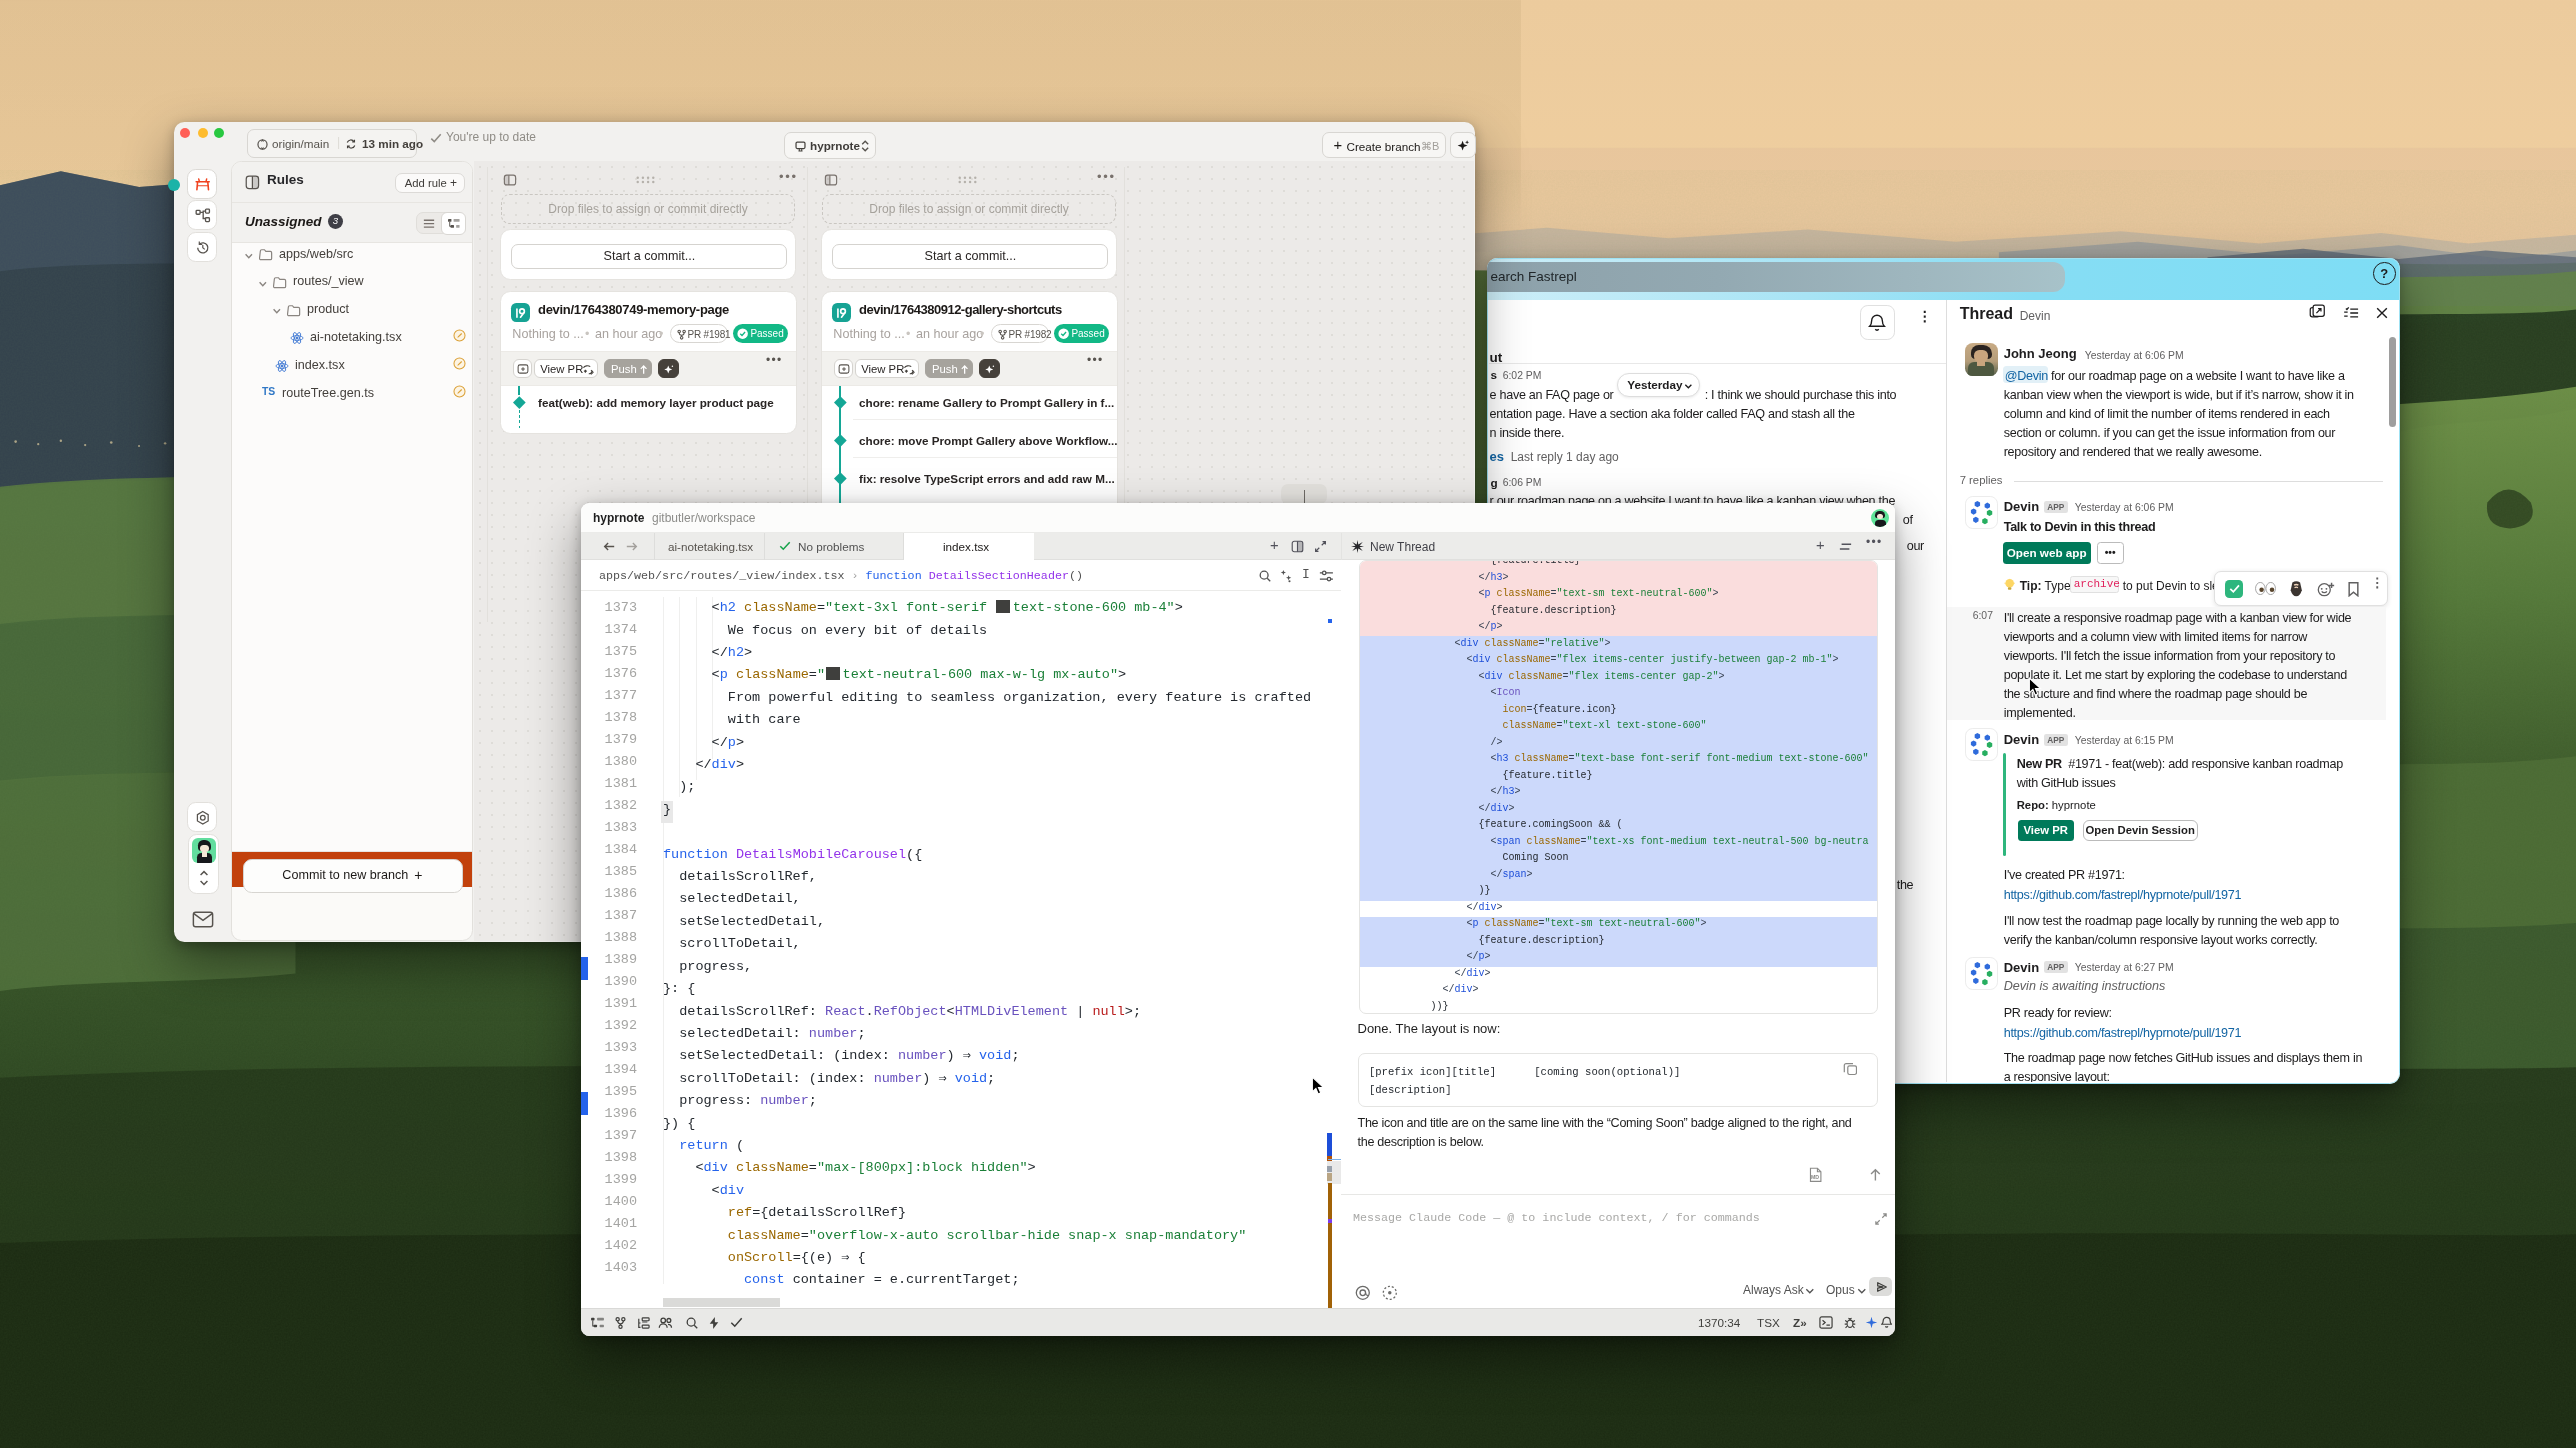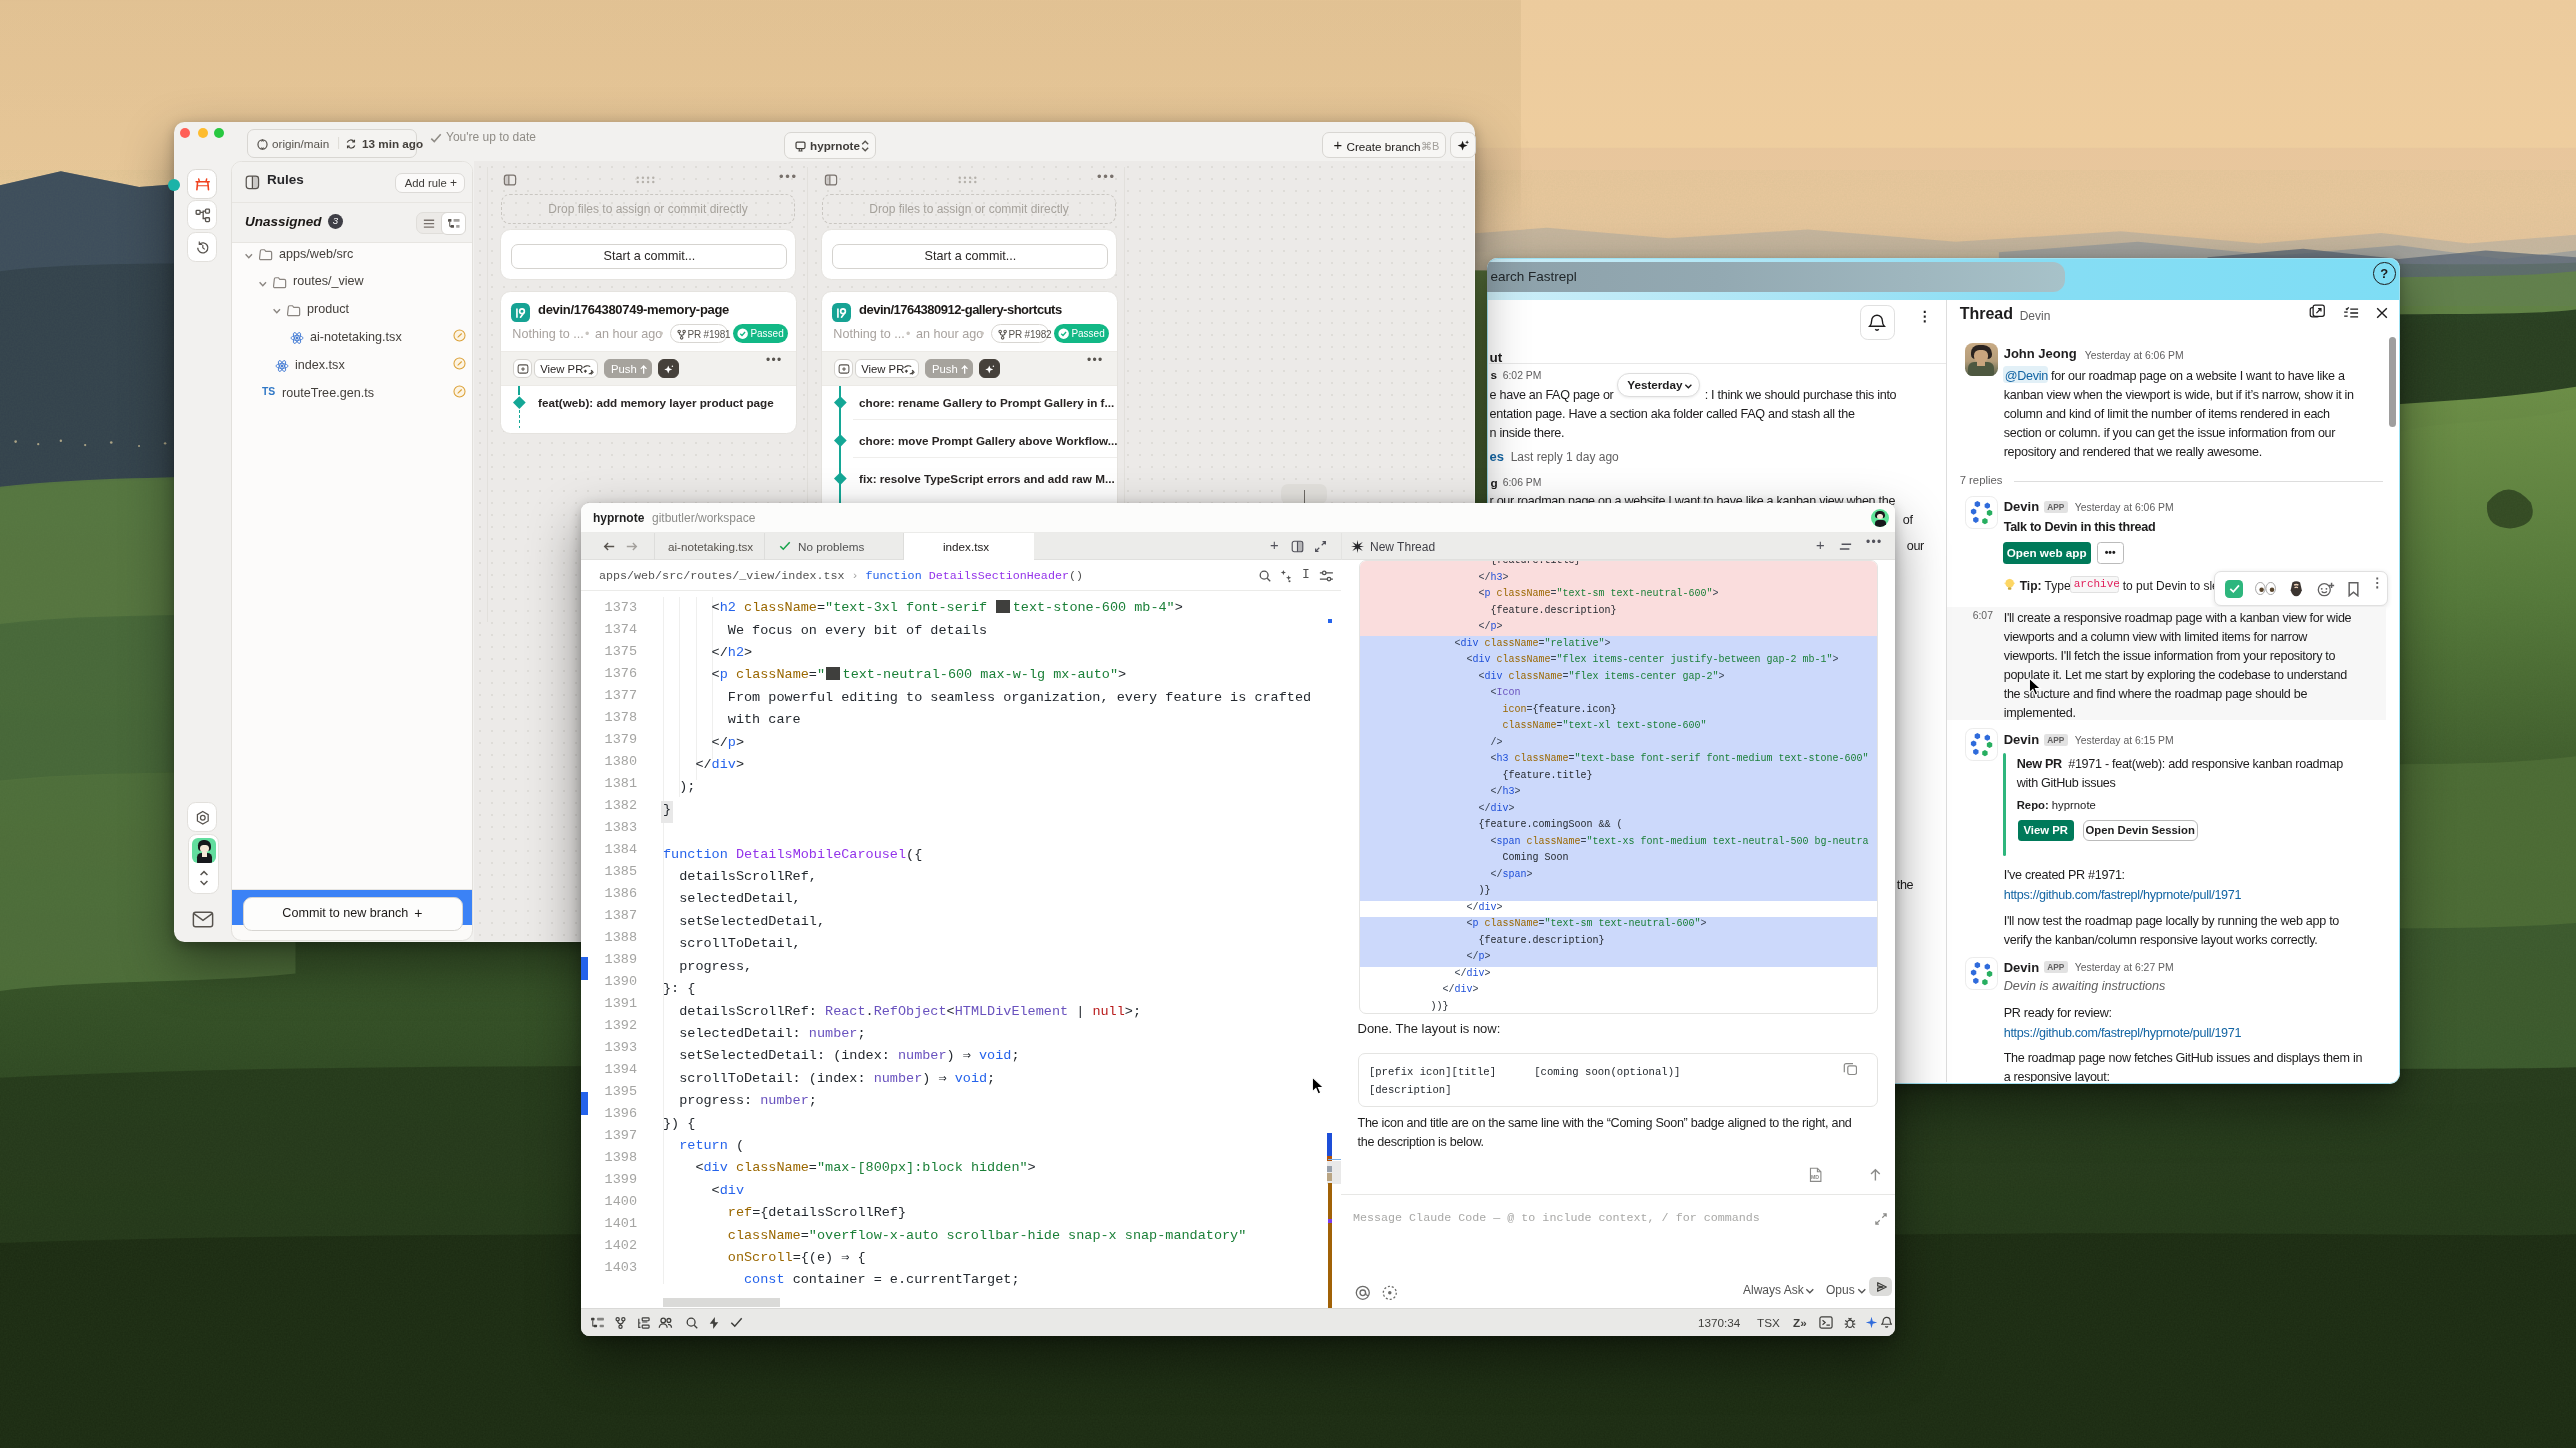--- a/index.html
+++ b/index.html
@@ -273,21 +273,21 @@
         <svg class="abs" style="left:221px;top:114px" width="13" height="13" viewBox="0 0 16 16" fill="#fdf4e3" stroke="#dba138" stroke-width="1.3">
             <circle cx="8" cy="8" r="6.8"></circle>
             <path d="M10.2 5 l1 1 L7 10.2 l-1.6.5.5-1.6 Z" fill="#dba138" stroke="none"></path>
           </svg>
         <svg class="abs" style="left:221px;top:142px" width="13" height="13" viewBox="0 0 16 16" fill="#fdf4e3" stroke="#dba138" stroke-width="1.3">
             <circle cx="8" cy="8" r="6.8"></circle>
             <path d="M10.2 5 l1 1 L7 10.2 l-1.6.5.5-1.6 Z" fill="#dba138" stroke="none"></path>
           </svg>
       </div>
 
-      <div class="abs" style="left:0;top:727px;width:100%;height:36px;background:#3b82f6;border-top:0.9px solid #e7e5e1;">
+      <div class="abs" style="left:0;top:689px;width:100%;height:36px;background:#c2410c;border-top:0.9px solid #e7e5e1;">
         <div class="abs" style="left:11.3px;top:7px;width:220px;height:34px;background:#fdfdfc;border:0.9px solid #d7d5d1;border-radius:8.7px;">
           <span class="abs" style="left:38px;top:7.8px;font-size:12.6px;color:#1c1917;">Commit to new branch</span>
           <span class="abs" style="left:170px;top:7px;font-size:14px;color:#1c1917;">+</span>
         </div>
       </div>
     </div>
 
     <div class="abs dotgrid" style="left:300px;top:39px;width:1000px;height:780px;border-radius:0 0 10.4px 0;"></div>
 
     <div class="abs" style="left:313px;top:45px;width:321px;height:455px;border-left:0.9px solid #e2e0dc;border-right:0.9px solid #e2e0dc;"></div>

